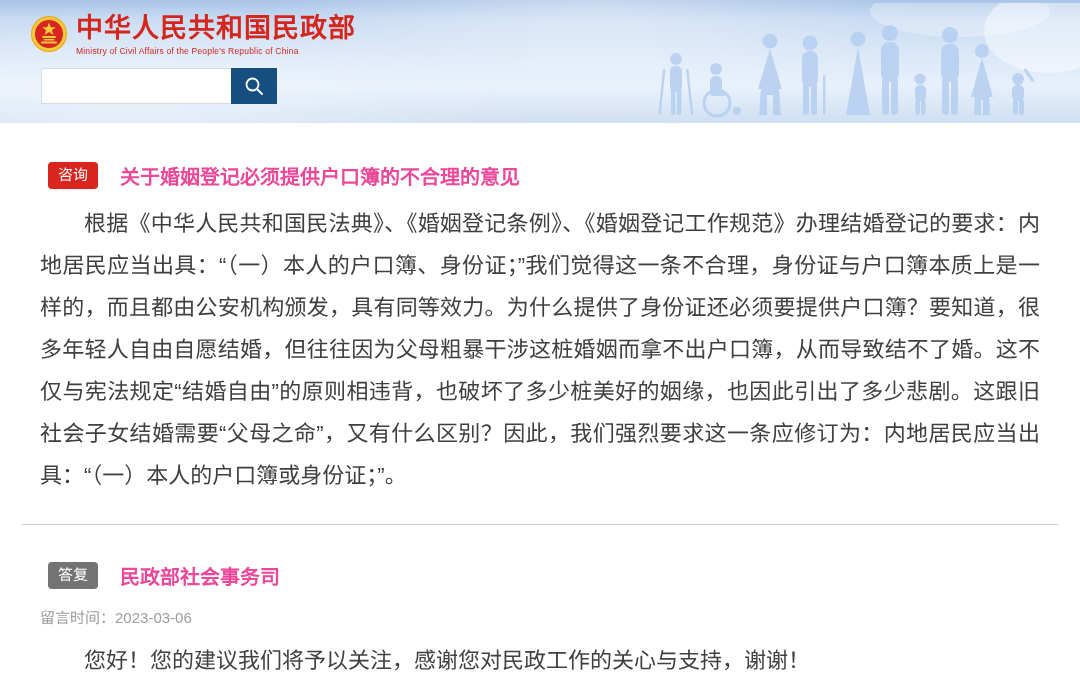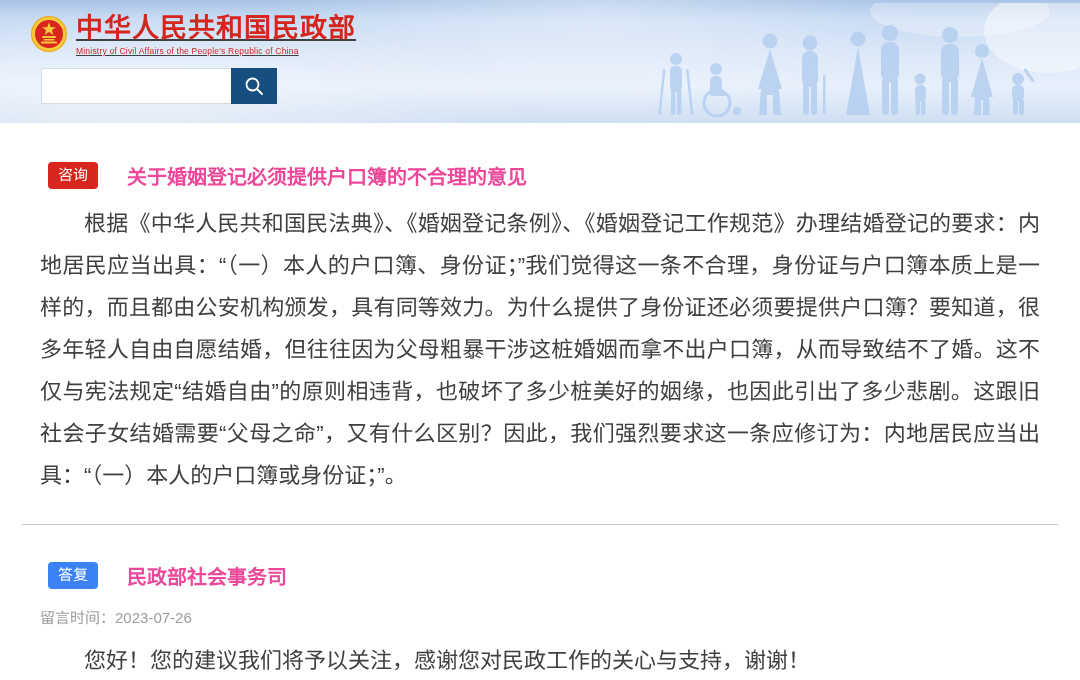--- a/index.html
+++ b/index.html
@@ -19,21 +19,20 @@
       radial-gradient(ellipse 500px 180px at 55% 10%, rgba(255,255,255,0.35), rgba(255,255,255,0) 65%),
       linear-gradient(180deg, #a9c4e7 0%, #c8dbf3 16%, #dde9f8 48%, #e7f0fb 70%, #cfdff2 100%);
     overflow: hidden;
   }
   .brand {
     position: absolute;
     left: 30px; top: 15px;
     display: flex;
     align-items: flex-start;
     gap: 8px;
-    text-decoration: underline;
   }
   .emblem { width: 38px; height: 38px; flex: 0 0 auto; }
   .brand-text { line-height: 1; }
   .site-name {
     font-size: 27px;
     font-weight: bold;
     letter-spacing: 1px;
     color: #d5261d;
   }
   .site-name-en {
@@ -69,33 +68,33 @@
   .silhouettes {
     position: absolute;
     right: 0; bottom: 2px;
   }
   
   .content { padding: 0 40px; }
   .qa-head {
     margin-top: 38px;
     display: flex;
     align-items: center;
-    gap: 29px;
+    gap: 22px;
   }
   .badge {
     display: inline-block;
     margin-left: 8px;
     padding: 4px 10px 5px;
     border-radius: 4px;
     font-size: 15px;
     color: #ffffff;
     line-height: 1.2;
   }
   .badge-inquiry { background: #d8251d; }
-  .badge-reply  { background: #3b82f6; }
+  .badge-reply  { background: #737373; }
   .qa-title {
     font-size: 20px;
     font-weight: bold;
     color: #ec4899;
   }
   .meta {
     margin-top: 16px;
     font-size: 15px;
     color: #9c9c9c;
   }
@@ -215,18 +214,18 @@
   </section>
 
   <hr class="divider">
 
   <section>
     <div class="qa-head reply-head">
       <span class="badge badge-reply">答复</span>
       <h2 class="qa-title">民政部社会事务司</h2>
     </div>
     <div class="meta">
-      <span class="meta-label">留言时间：</span><span class="meta-value">2023-07-26</span>
+      <span class="meta-label">留言时间：</span><span class="meta-value">2023-03-06</span>
     </div>
     <p class="body-text">您好！您的建议我们将予以关注，感谢您对民政工作的关心与支持，谢谢！</p>
   </section>
 
 </main>
 
 </body></html>

